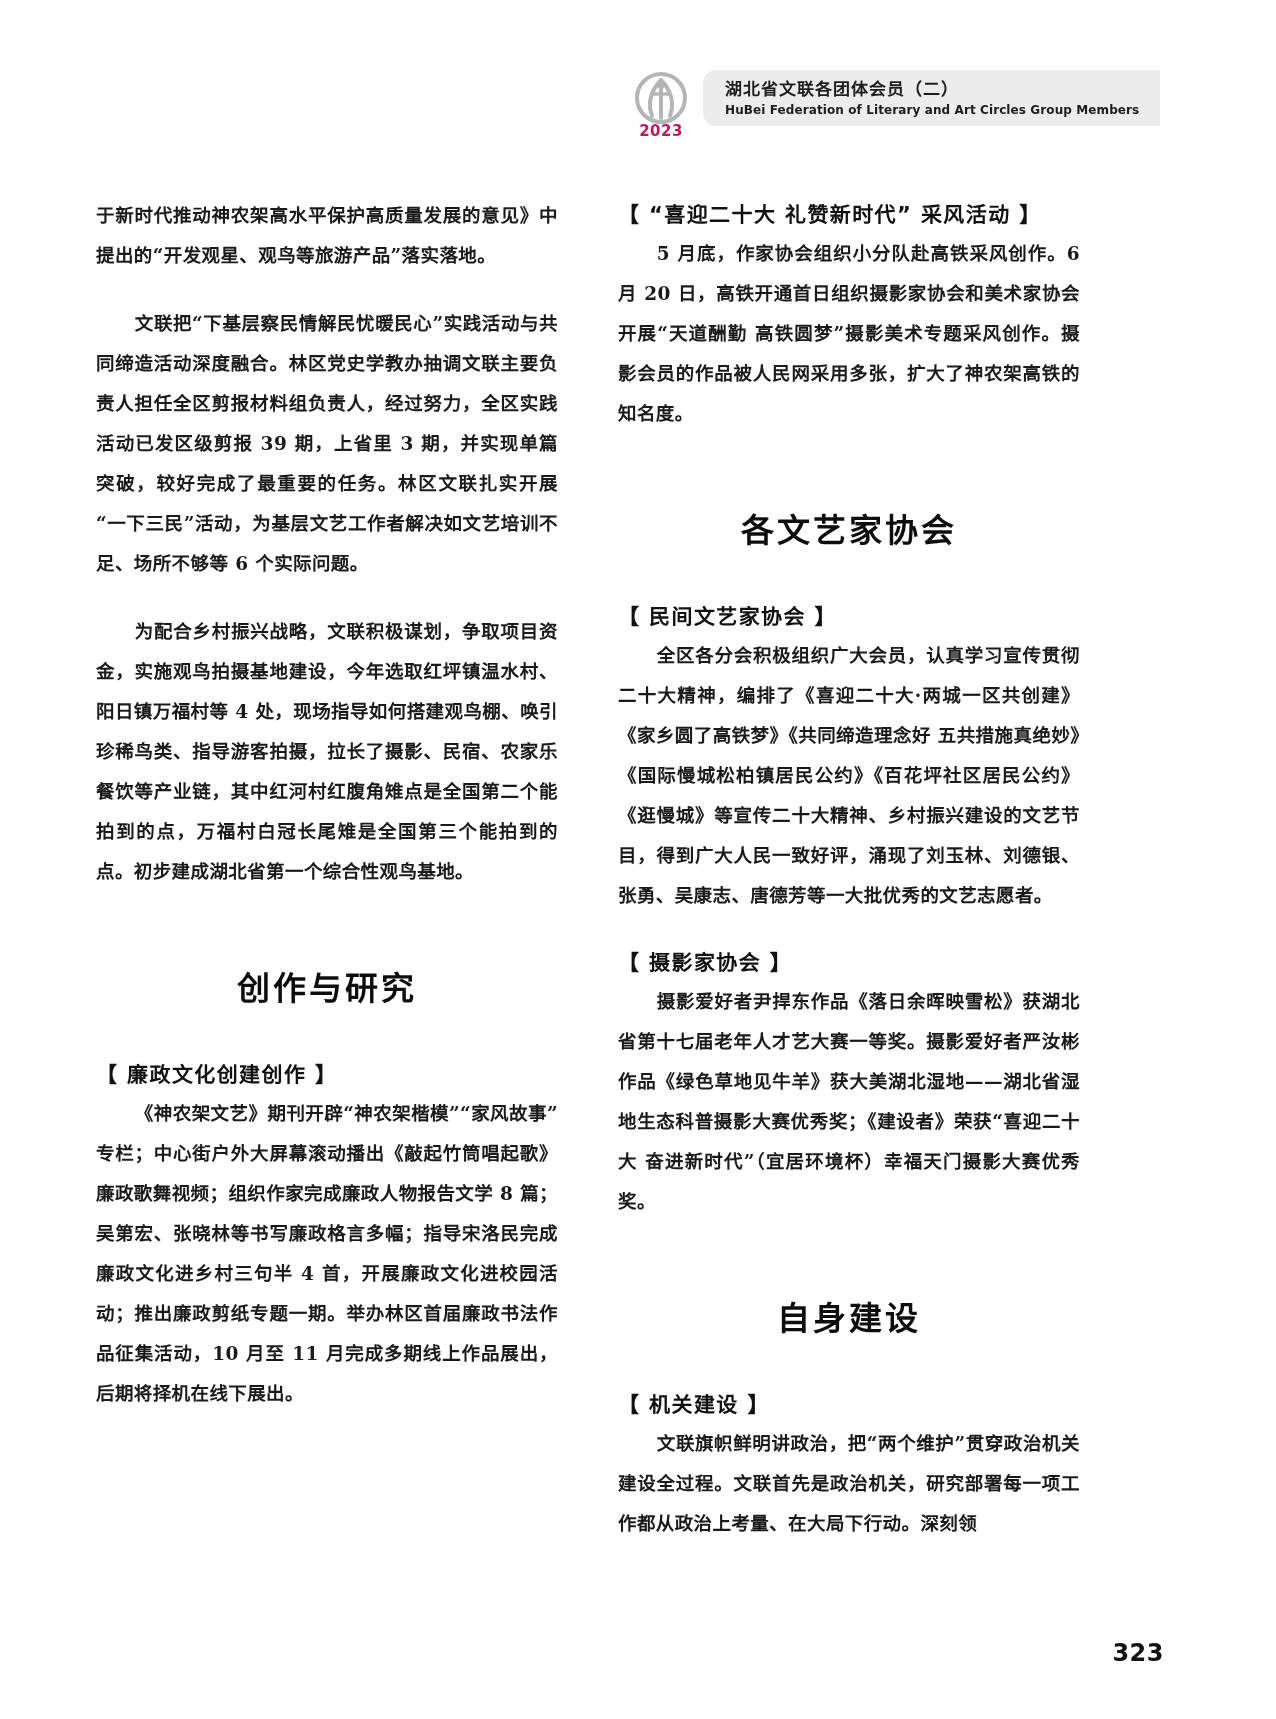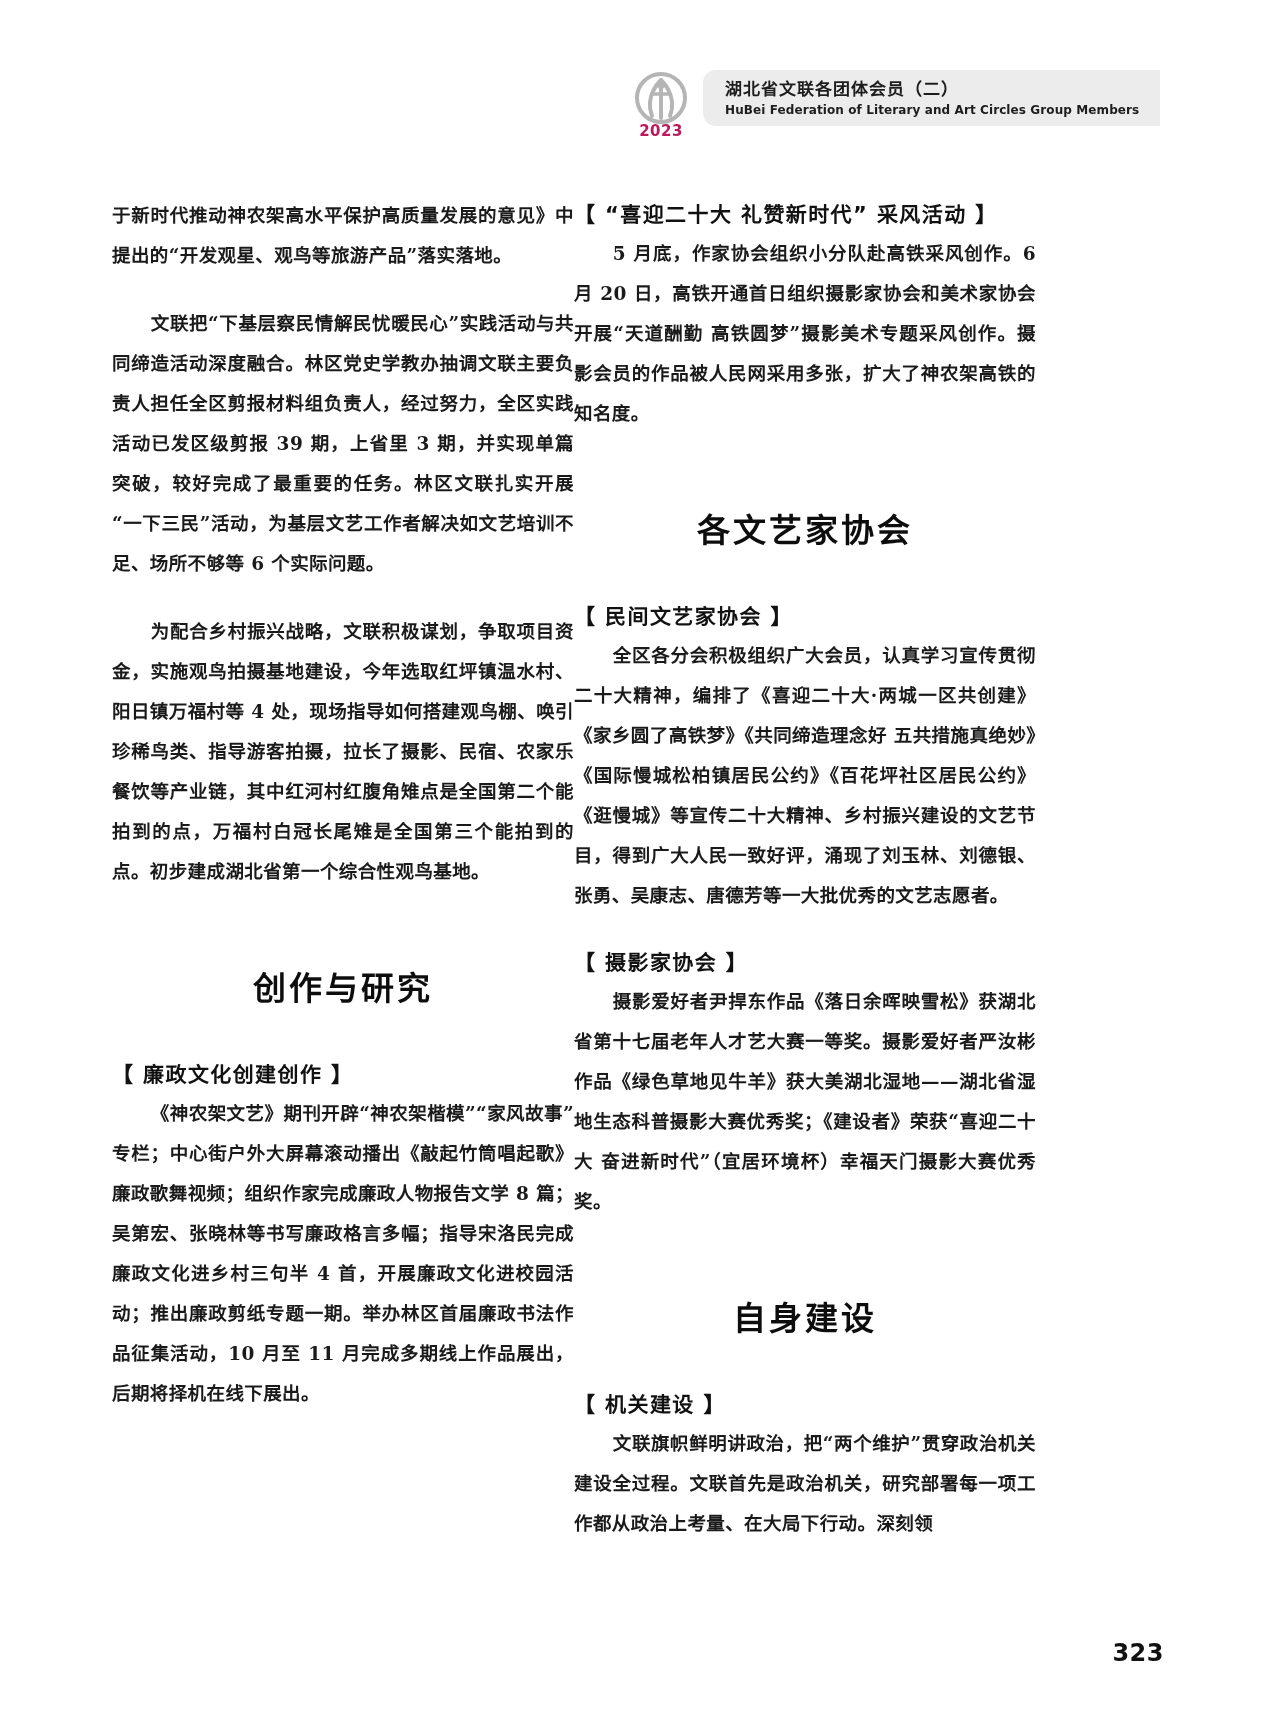--- a/index.html
+++ b/index.html
@@ -75,23 +75,24 @@
     color: #1d1d1d;
     line-height: 1.3;
     margin-top: 2px;
     white-space: nowrap;
   }
 
   
   .content {
     position: absolute;
     top: 196px;
-    left: 112px;
+    left: 96px;
     width: 1052px;
     display: flex;
+    gap: 60px;
   }
   .col {
     width: 462px;
   }
 
   
   .body-text {
     font-family: "DejaVu Serif", "Liberation Serif", serif;
     font-size: 18.5px;
     line-height: 40px;

